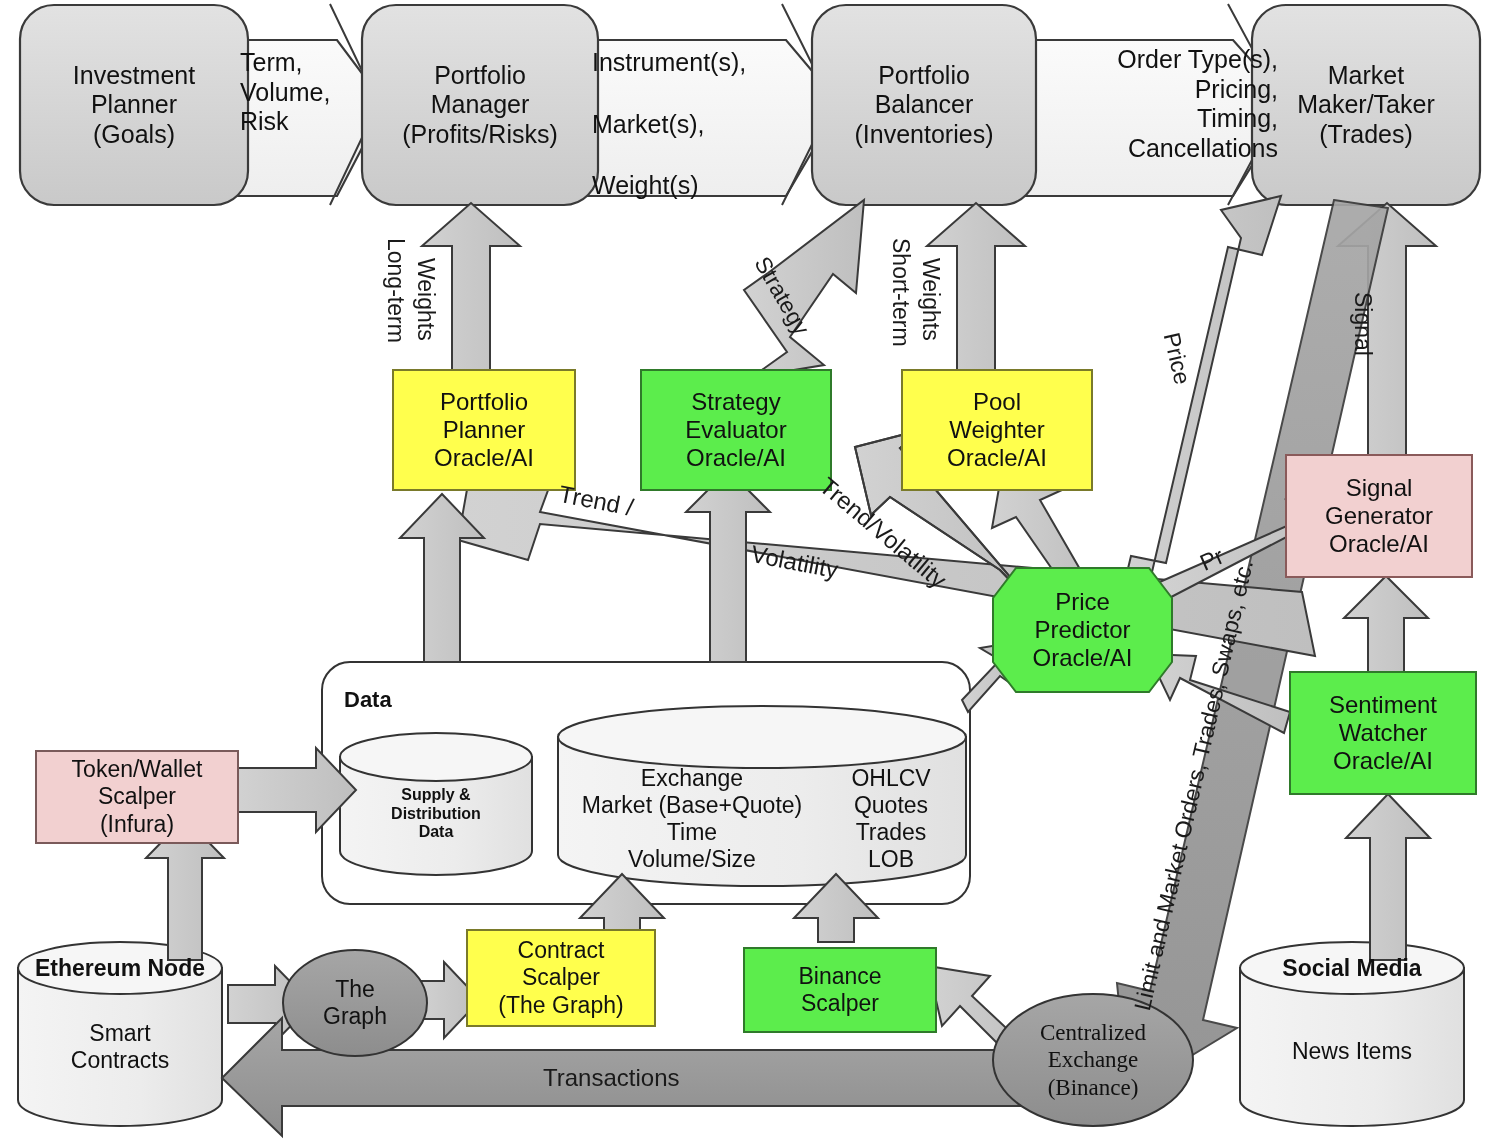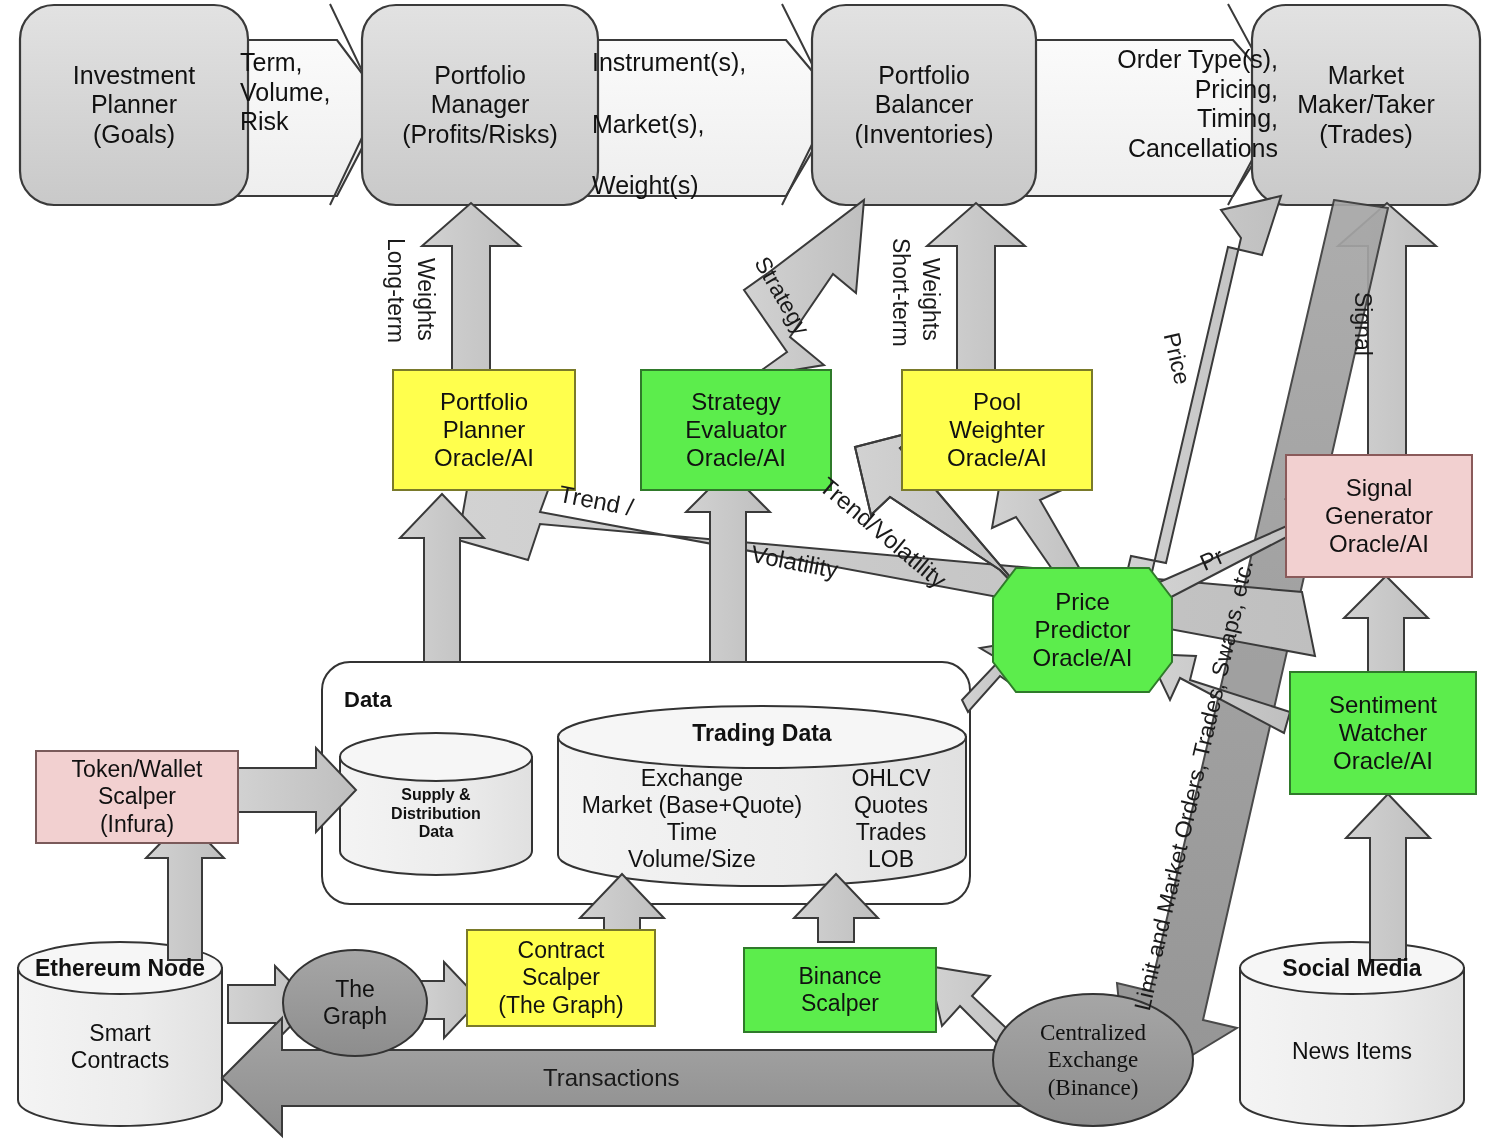--- a/index.html
+++ b/index.html
@@ -319,23 +319,20 @@
   <div class="nodelabel bold" style="left:344px;top:687px;width:120px;align-items:flex-start;text-align:left;font-size:22px;">
     <span>Data</span>
   </div>
 
   <div class="nodelabel bold" style="left:340px;top:767px;width:192px;height:94px;font-size:16px;">
     <span>Supply &amp;</span>
     <span>Distribution</span>
     <span>Data</span>
   </div>
 
-  <div class="nodelabel bold" style="left:558px;top:720px;width:408px;font-size:23px;">
-    <span>Trading Data</span>
-  </div>
 
   <div class="nodelabel" style="left:558px;top:765px;width:268px;font-size:23px;">
     <span>Exchange</span>
     <span>Market (Base+Quote)</span>
     <span>Time</span>
     <span>Volume/Size</span>
   </div>
 
   <div class="nodelabel" style="left:826px;top:765px;width:130px;font-size:23px;">
     <span>OHLCV</span>

